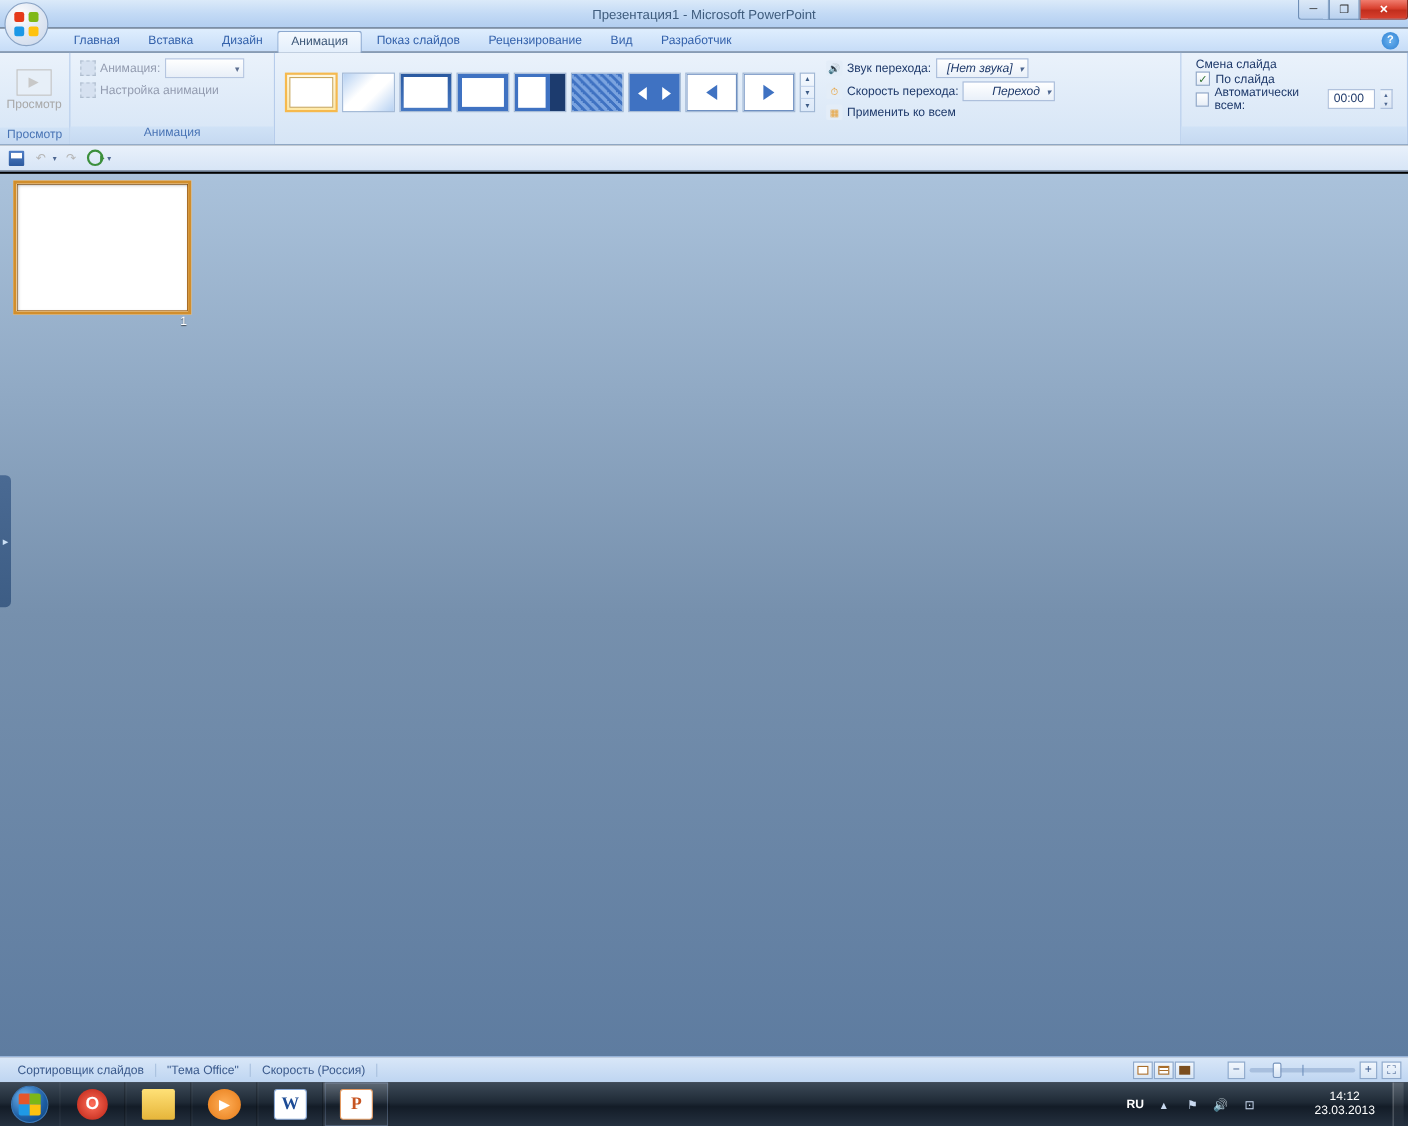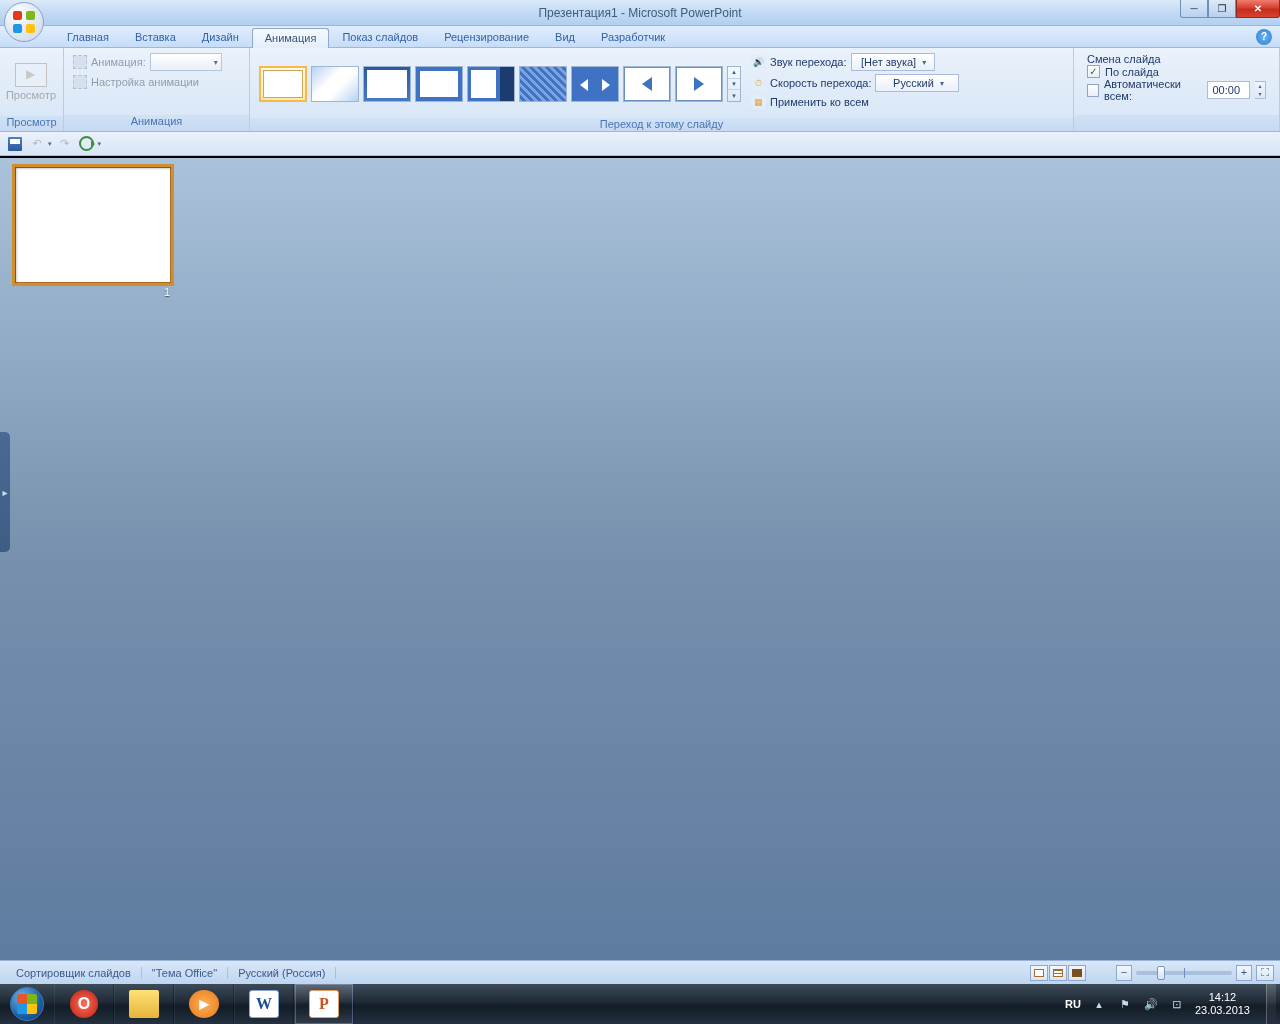--- a/index.html
+++ b/index.html
@@ -64,21 +64,21 @@
 .t8 .frame, .t9 .frame { width:100%; height:100%; background:#fff; border:1px solid #6e8fc1; display:flex; align-items:center; justify-content:center; }
 .t8 .arr { width:0; height:0; border-top:7px solid transparent; border-bottom:7px solid transparent; border-right:10px solid #3f72c2; }
 .t9 .arr { width:0; height:0; border-top:7px solid transparent; border-bottom:7px solid transparent; border-left:10px solid #3f72c2; }
 .gallery-more { width: 14px; height: 36px; border: 1px solid #9fb6d3; background: linear-gradient(#f5f9fe,#dce9f9); display: flex; flex-direction: column; cursor:pointer; }
 .gallery-more span { flex:1; display:flex; align-items:center; justify-content:center; font-size:7px; color:#3c5b86; border-bottom:1px solid #c2d3eb; }
 .gallery-more span:last-child { border-bottom:none; }
 
 .trans-opts { display: flex; flex-direction: column; gap: 3px; padding: 2px 6px; }
 .trans-opts .row { display: flex; align-items: center; gap: 4px; color: #1f3a6b; }
 .trans-opts .row .ico { width: 15px; height: 14px; background: #e3edf8; border-radius: 2px; display:flex; align-items:center; justify-content:center; font-size:9px; color:#e8a23c; }
-.trans-combo { height: 18px; background: linear-gradient(#fff,#e9f0f9); border: 1px solid #a9bcd9; display: flex; align-items: center; justify-content: center; padding: 0 3px 0 5px; min-width: 84px; }
+.trans-combo { height: 18px; background: linear-gradient(#fff,#e9f0f9); border: 1px solid #a9bcd9; display: flex; align-items: center; justify-content: flex-end; padding: 0 3px 0 5px; min-width: 84px; font-style: italic; }
 .trans-combo::after { content:"▾"; color:#4d6690; font-size:8px; margin-left:6px; }
 
 .advance { display: flex; flex-direction: column; gap: 0; padding: 2px 8px; color: #1f3a6b; }
 .check-row { display:flex; align-items:center; gap:5px; }
 .checkbox { width: 13px; height: 13px; border: 1px solid #8fa5c5; background: linear-gradient(#fff,#e7eef7); display:flex; align-items:center; justify-content:center; font-size:10px; color:#2b6e2b; }
 .time-field { width: 46px; height: 18px; background:#fff; border:1px solid #a9bcd9; display:flex; align-items:center; padding-left:4px; }
 .spinner { width:12px; height:18px; border:1px solid #a9bcd9; border-left:none; background:linear-gradient(#f0f5fb,#dde7f4); display:flex; flex-direction:column; }
 .spinner span { flex:1; font-size:6px; text-align:center; color:#4d6690; }
 
 
@@ -130,21 +130,21 @@
 .opera { background: radial-gradient(circle,#ff6f5a,#b81f12); color:#fff; border-radius:50%; width:28px; height:28px; }
 .folder { background: linear-gradient(#ffe177,#e6b53a); border-radius:2px; }
 .wmp { background: radial-gradient(circle,#ffb05a,#e67a16); border-radius:50%; }
 .wmp::after{content:"▶";color:#fff;font-size:12px;}
 .word { background:#fff; border:1px solid #88a7d4; color:#1d4c96; font-family:Georgia; }
 .ppt { background:#fff; border:1px solid #e39a62; color:#c75522; font-family:Georgia; }
 .task-btn.active { background: linear-gradient(rgba(255,255,255,0.18),rgba(255,255,255,0.05) 40%,rgba(0,0,0,0) 50%,rgba(255,255,255,0.06)); box-shadow: inset 0 0 0 1px rgba(180,210,255,0.3); }
 .tray { margin-left:auto; display:flex; align-items:center; height:100%; padding-right:4px; gap:10px; font-size:11px; }
 .tray .lang { font-weight:600; }
 .tray .tray-icon { width:16px; height:16px; color:#c9d9ef; display:flex; align-items:center; justify-content:center; font-size:11px; cursor:pointer; }
-.clock { text-align:center; line-height:13px; }
+.clock { text-align:center; line-height:13px;margin-left:41px; }
 .show-desktop { width:10px; height:40px; border-left:1px solid rgba(255,255,255,0.25); margin-left:6px; background:linear-gradient(rgba(255,255,255,0.15),rgba(0,0,0,0)); cursor:pointer; }
 </style>
 </head>
 <body>
 
 <div class="titlebar">
   <div class="office-btn">
     <div class="office-logo">
       <span class="q1"></span>
         <span class="q2"></span>
@@ -245,30 +245,29 @@
           <div class="ico">🔊</div>
           <span>Звук перехода:</span>
           <div class="trans-combo">
               <span>[Нет звука]</span>
             </div>
         </div>
         <div class="row">
           <div class="ico">⏱</div>
           <span>Скорость перехода:</span>
           <div class="trans-combo">
-              <span>Русский</span>
+              <span>Переход</span>
             </div>
         </div>
         <div class="row">
           <div class="ico">▦</div>
           <span>Применить ко всем</span>
         </div>
       </div>
     </div>
-    <div class="group-label">Переход к этому слайду</div>
   </div>
 
   <div class="group" style="width:206px">
     <div class="group-body">
       <div class="advance">
         <div style="white-space:nowrap">Смена слайда</div>
         <div class="check-row">
           <div class="checkbox">✓</div>
           <span>По слайда</span>
         </div>
@@ -307,21 +306,21 @@
     <div class="slide-thumb"></div>
     <div class="slide-num">1</div>
   </div>
   <div class="expand-tab">▸</div>
 </div>
 
 <div class="statusbar">
   <div class="status-left">
     <span>Сортировщик слайдов</span>
     <span>"Тема Office"</span>
-    <span>Русский (Россия)</span>
+    <span>Скорость (Россия)</span>
   </div>
   <div class="status-right">
     <div class="view-btns">
       <div class="view-btn">
           <div class="vi vi1"></div>
         </div>
       <div class="view-btn">
           <div class="vi vi2"></div>
         </div>
       <div class="view-btn">

